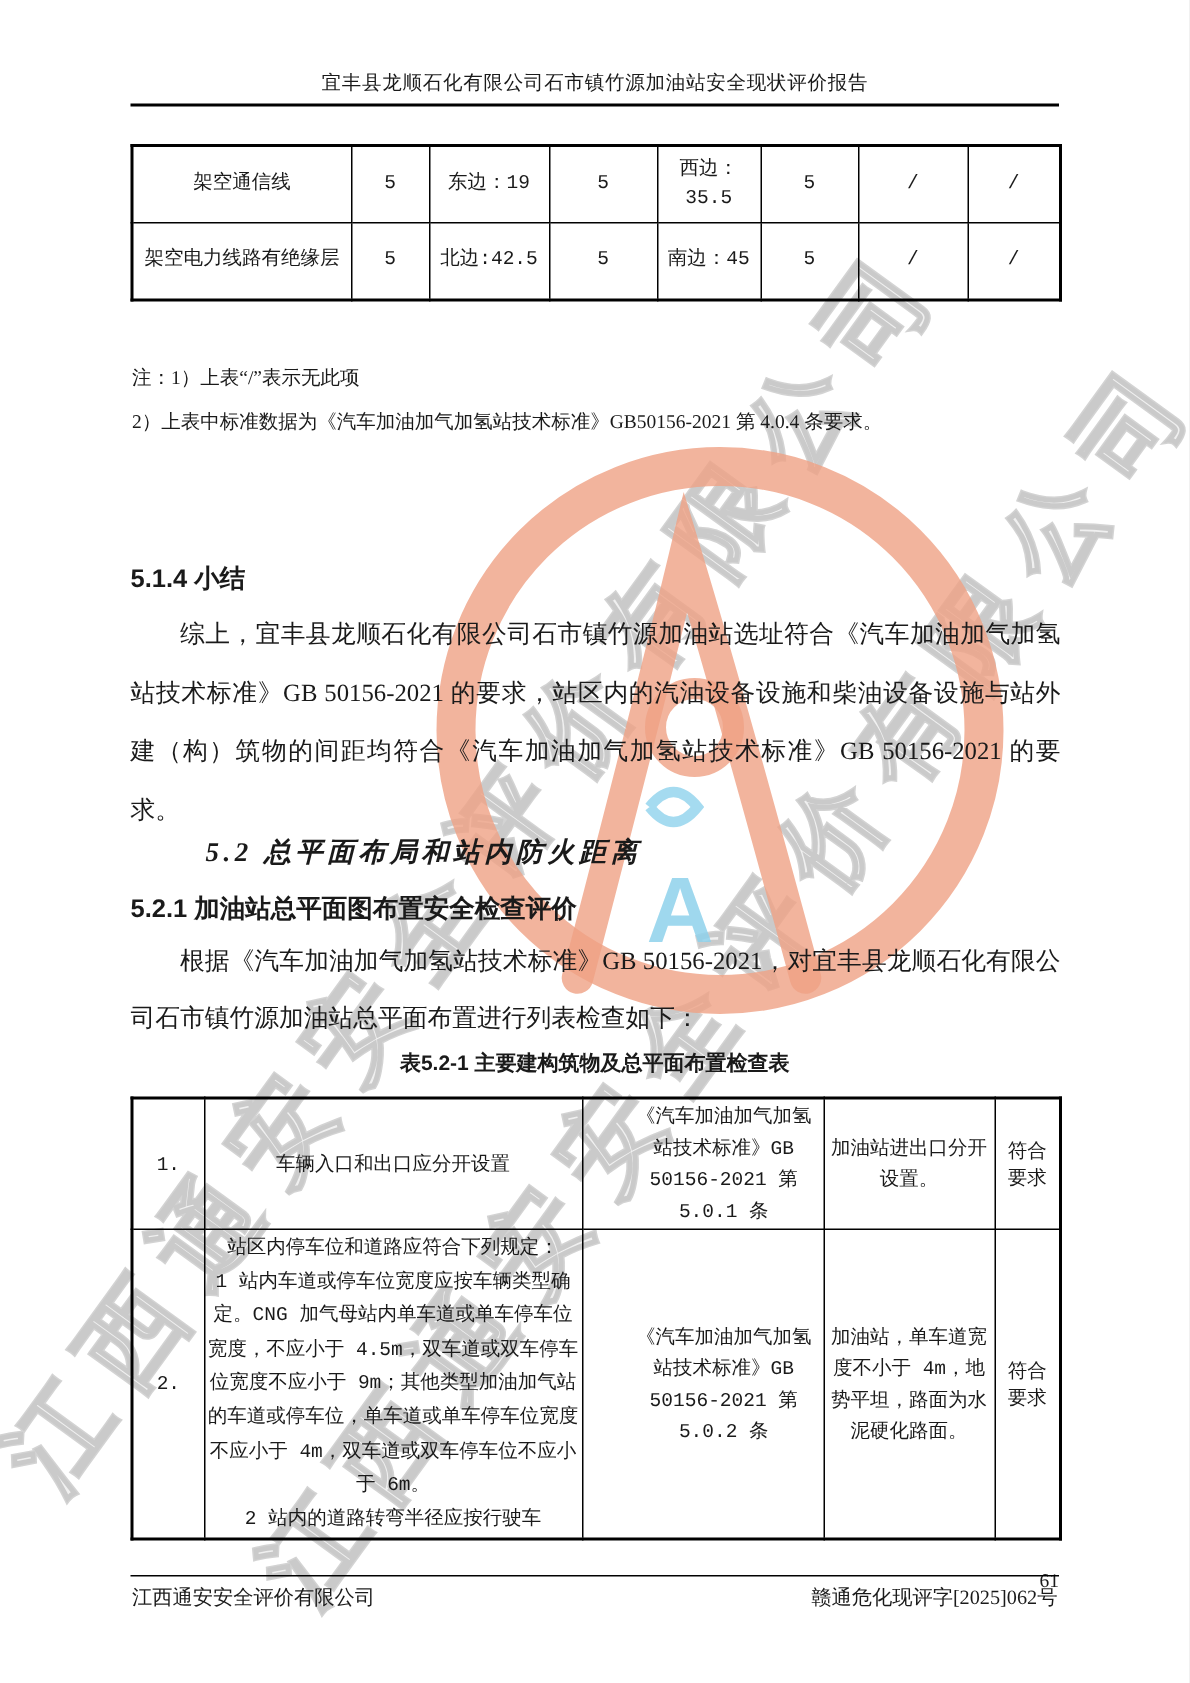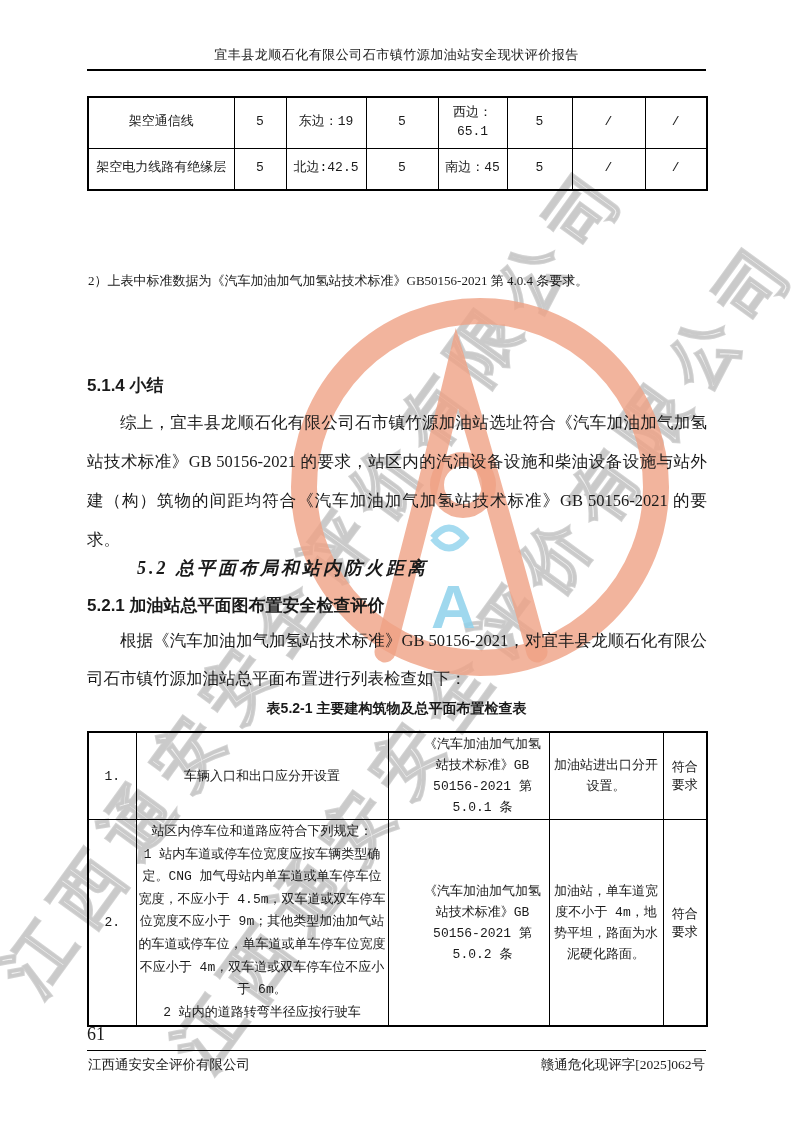--- a/index.html
+++ b/index.html
@@ -15,21 +15,21 @@
 
   
   table{border-collapse:collapse;table-layout:fixed;background:transparent;font-family:Liberation Mono, monospace;}
   td,th{border:1px solid #000;text-align:center;vertical-align:middle;padding:1px 2px;
         font-weight:normal;overflow:hidden;}
   .dist-table{position:absolute;left:87px;top:96px;width:619px;font-size:13px;
         border:2px solid #000;line-height:1.45;}
   .dist-table td{border:1px solid #000;}
   .dist-table .r1{height:51px;}
   .dist-table .r2{height:36px;}
-  .dist-table .r3{height:42px;}
+  .dist-table .r3{height:52px;}
 
   .check-caption{position:absolute;left:87px;top:700px;width:619px;text-align:center;
         font-size:14px;font-weight:bold;font-family:"Liberation Sans",sans-serif;}
   .check-table{position:absolute;left:87px;top:731px;width:619px;font-size:13px;
         border:2px solid #000;}
   .check-table .hrow{height:36px;font-size:13.5px;line-height:1.25;}
   .check-table .row1{height:51px;}
   .check-table .row2{height:200px;}
   .pre-center{white-space:pre-line;line-height:22.6px;text-align:center;}
   .basis-cell{line-height:21px;padding-left:30px;}
@@ -38,21 +38,21 @@
   
   .note{position:absolute;left:88px;width:618px;font-size:13px;}
   .para{position:absolute;left:87px;width:620px;font-size:16.5px;line-height:39px;
         text-align:justify;text-indent:33px;}
   .h-sans{position:absolute;left:87px;width:619px;font-size:17px;font-weight:bold;
         font-family:"Liberation Sans",sans-serif;}
   .h-kai{position:absolute;left:87px;width:619px;font-size:18px;font-weight:bold;
         font-style:italic;letter-spacing:3px;text-indent:50px;}
 
   
-  .page-number{position:absolute;left:87px;top:1024px;width:619px;text-align:left;font-size:18px;}
+  .page-number{position:absolute;left:87px;top:1046px;width:619px;text-align:right;font-size:13px;}
   .footer-rule{position:absolute;left:87px;top:1050px;width:619px;border-top:1.5px solid #000;}
   .footer-left{position:absolute;left:88px;top:1056px;font-size:13.5px;}
   .footer-right{position:absolute;right:88px;top:1056px;font-size:13.5px;}
 
   
   .wm-diag{position:absolute;white-space:nowrap;font-size:68px;letter-spacing:16px;
         font-weight:bold;color:rgba(160,160,160,0.16);
         -webkit-text-stroke:2px rgba(145,145,145,0.40);
         transform:rotate(-54deg);transform-origin:0 50%;}
   .wm-diag.l1{left:20px;top:940px;}
@@ -93,38 +93,39 @@
           <col style="width:65px">
           <col style="width:73px">
           <col style="width:62px">
       </colgroup>
       <tbody>
           <tr class="r1">
         <td>架空通信线</td>
         <td>5</td>
         <td>东边：19</td>
         <td>5</td>
-        <td>西边：65.1</td>
+        <td>西边：35.5</td>
         <td>5</td>
         <td>/</td>
         <td>/</td>
       </tr>
       <tr class="r3">
         <td>架空电力线路有绝缘层</td>
         <td>5</td>
         <td>北边:42.5</td>
         <td>5</td>
         <td>南边：45</td>
         <td>5</td>
         <td>/</td>
         <td>/</td>
       </tr>
     </tbody>
       </table>
 
+    <div class="note" style="top:243px">注：1）上表“/”表示无此项</div>
     <div class="note" style="top:272px">2）上表中标准数据为《汽车加油加气加氢站技术标准》GB50156-2021 第 4.0.4 条要求。</div>
 
 
     <div class="h-sans" style="top:374px">5.1.4 小结</div>
 
     <div class="para" style="top:403px">综上，宜丰县龙顺石化有限公司石市镇竹源加油站选址符合《汽车加油加气加氢站技术标准》GB 50156-2021 的要求，站区内的汽油设备设施和柴油设备设施与站外建（构）筑物的间距均符合《汽车加油加气加氢站技术标准》GB 50156-2021 的要求。</div>
 
     <div class="h-kai" style="top:556px">5.2 总平面布局和站内防火距离</div>
 
     <div class="h-sans" style="top:594px">5.2.1 加油站总平面图布置安全检查评价</div>

